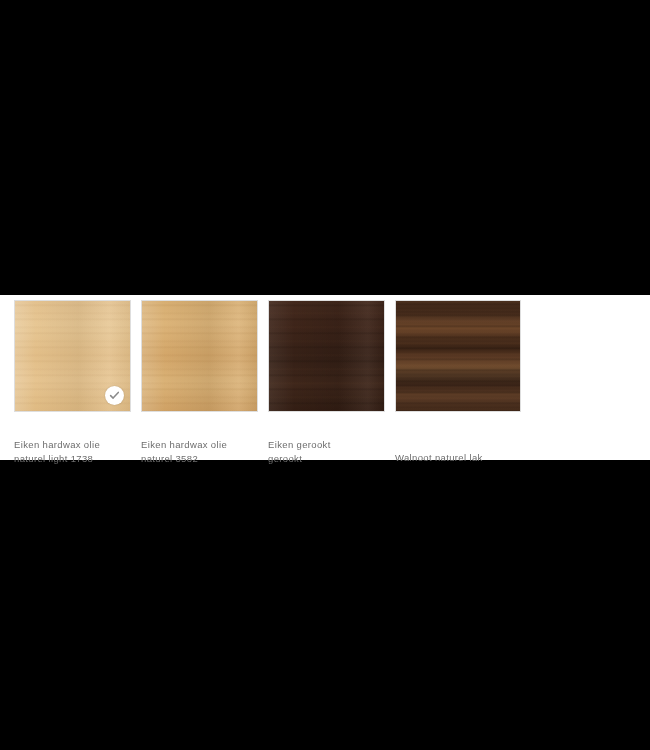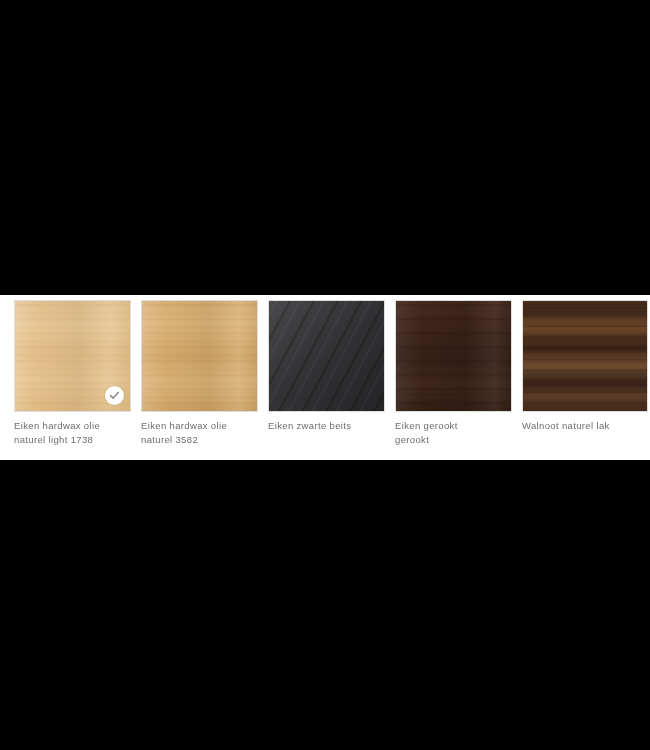--- a/index.html
+++ b/index.html
@@ -35,21 +35,21 @@
     gap: 10px;
   }
 
   .swatch-cell {
     width: 117px;
     flex: 0 0 117px;
     display: flex;
     flex-direction: column;
     cursor: pointer;
   }
-  .swatch-cell.wide { width: 126px; flex: 0 0 126px; }
+  .swatch-cell.wide { width: 126px; flex: 0 0 126px; gap: 13px; }
 
   
   .swatch-tile {
     position: relative;
     width: 100%;
     height: 112px;
     border: 1px solid #dedede;
     overflow: hidden;
   }
 
@@ -195,21 +195,21 @@
     background: #ffffff;
     display: flex;
     align-items: center;
     justify-content: center;
     box-shadow: 0 0 2px rgba(0,0,0,.18);
   }
   .check-badge svg { display: block; }
 
   
   .swatch-label {
-    margin-top: 7px;
+    margin-top: 26px;
     font-size: 9.5px;
     line-height: 14px;
     color: #6d6d6d;
     letter-spacing: .35px;
     font-family: "Liberation Sans", sans-serif;
   }
 </style>
 </head>
 <body>
 
@@ -236,30 +236,20 @@
       <div class="swatch-tile oak-natural">
         <div class="tile-surface"></div>
         <div class="grain-lines"></div>
       </div>
       <div class="swatch-label">
         <div>Eiken hardwax olie</div>
         <div>naturel 3582</div>
       </div>
     </div>
 
-    <div class="swatch-cell">
-      <div class="swatch-tile oak-black">
-        <div class="tile-surface"></div>
-        <div class="grain-lines"></div>
-      </div>
-      <div class="swatch-label">
-        <div>Eiken zwarte beits</div>
-        <div></div>
-      </div>
-    </div>
 
     <div class="swatch-cell">
       <div class="swatch-tile oak-smoked">
         <div class="tile-surface"></div>
         <div class="grain-lines"></div>
       </div>
       <div class="swatch-label">
         <div>Eiken gerookt</div>
         <div>gerookt</div>
       </div>

